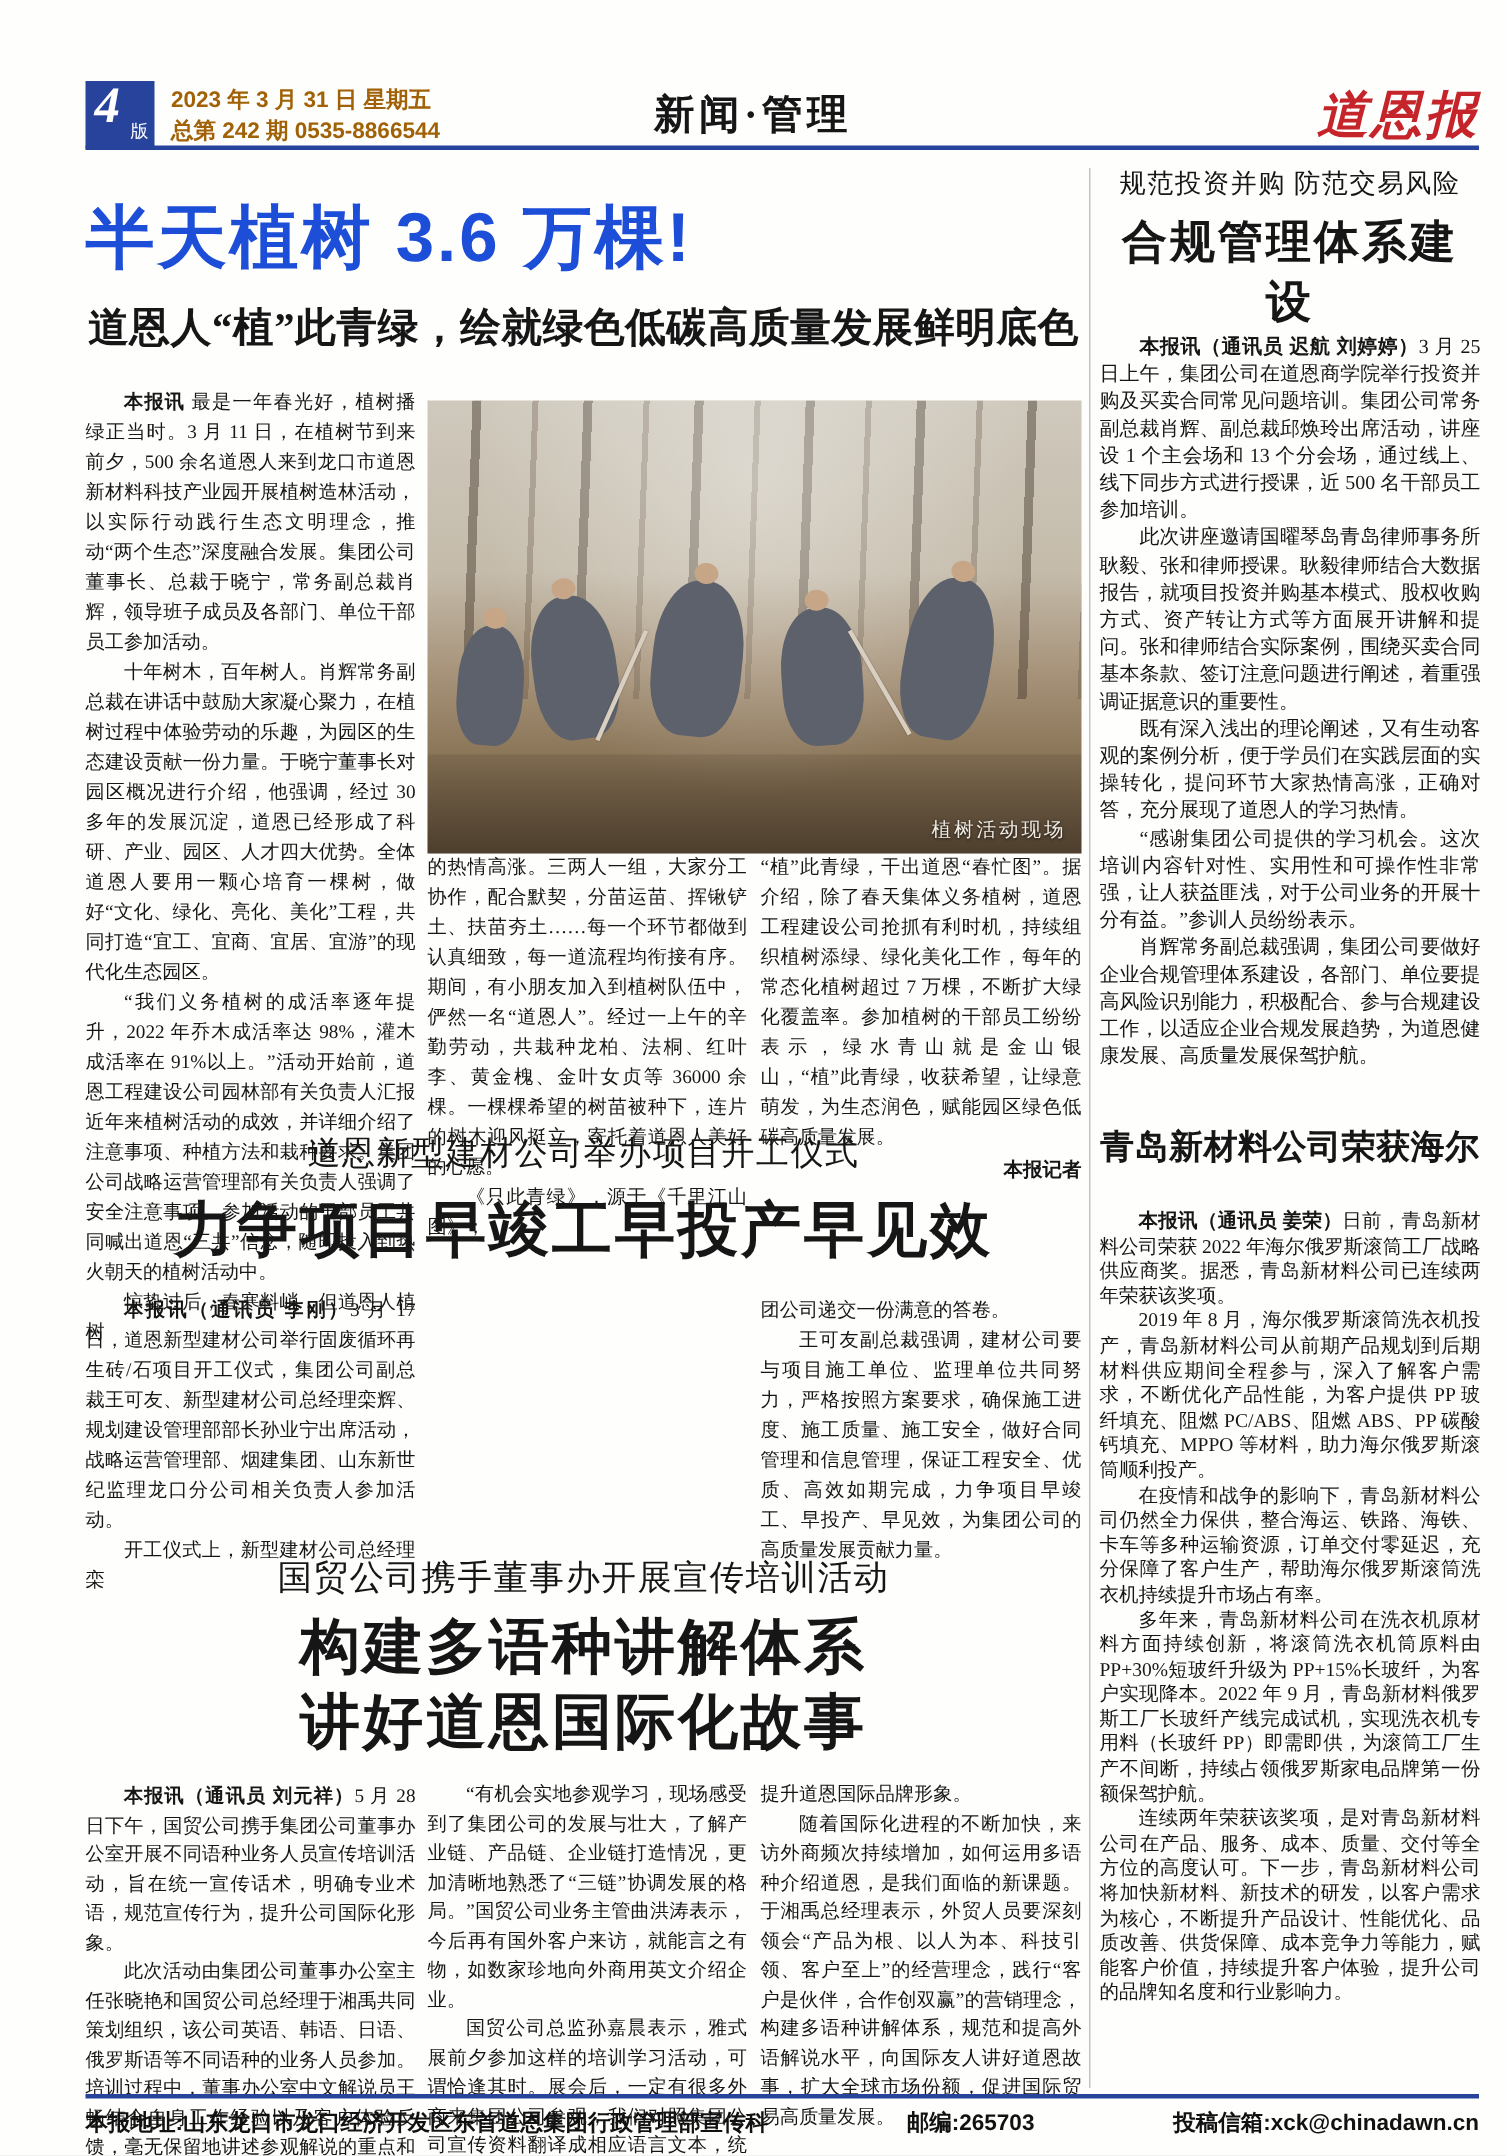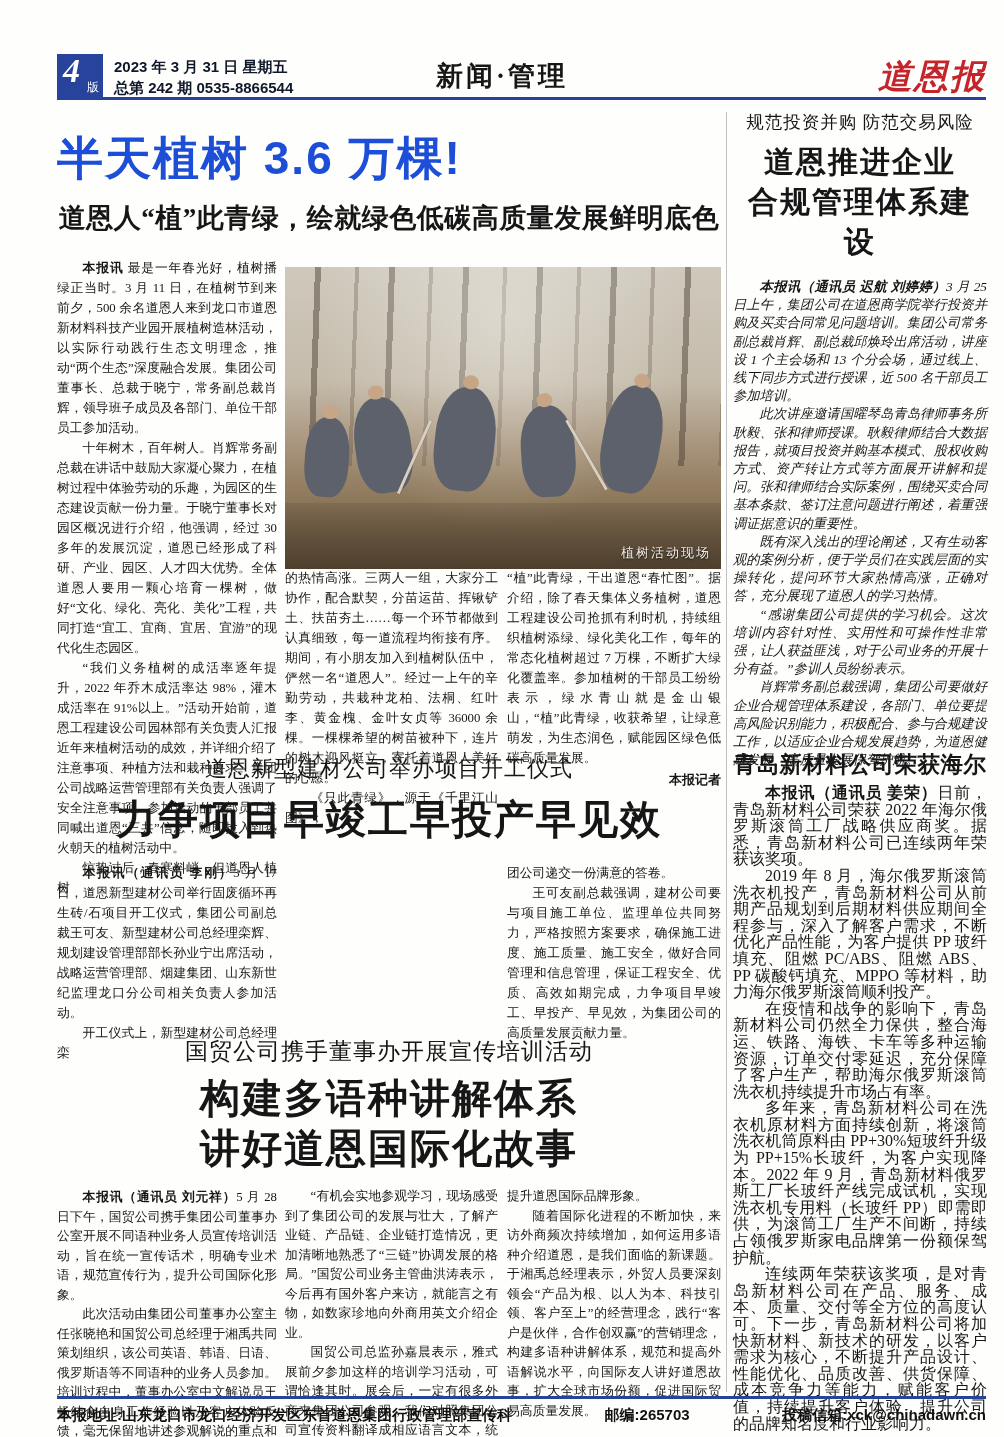--- a/index.html
+++ b/index.html
@@ -8,21 +8,21 @@
     background:#fefefc;overflow:hidden;
     font-family:"Liberation Serif","DejaVu Serif",serif;
     color:#161616;
   }
   .sans{font-family:"Liberation Sans","DejaVu Sans",sans-serif;}
 
   
   #pagebox{position:absolute;left:57px;top:54px;width:46px;height:45px;background:#27439b;color:#fff;}
   #pagebox .num{position:absolute;left:6px;top:-2px;font-size:34px;font-style:italic;font-weight:bold;}
   #pagebox .unit{position:absolute;right:4px;bottom:3px;font-size:12px;}
-  #dateblock{position:absolute;left:114px;top:56px;font-size:15px;line-height:21px;font-weight:bold;color:#0f172a;}
+  #dateblock{position:absolute;left:114px;top:56px;font-size:15px;line-height:21px;font-weight:bold;color:#a16207;}
   #section-title{position:absolute;left:402px;top:58px;width:200px;text-align:center;font-size:27px;font-weight:bold;letter-spacing:3px;}
   #masthead{position:absolute;left:862px;top:54px;width:124px;text-align:right;font-size:34px;font-weight:bold;font-style:italic;color:#c5242b;letter-spacing:2px;}
   .toprule{position:absolute;left:57px;top:97px;width:929px;height:3px;background:#27439b;}
 
   
   #vdivider{position:absolute;left:726px;top:112px;width:1px;height:1280px;background:#c2c2c2;}
 
   
   .p{margin:0;text-align:justify;text-indent:2em;}
   .cont{text-indent:0;}
@@ -67,26 +67,26 @@
   #trade{position:absolute;left:57px;top:1036px;width:664px;}
   #trade .kicker{font-size:23px;}
   #trade .headline{font-size:40px;line-height:50px;letter-spacing:2px;margin-top:6px;}
   .t-body{position:relative;margin-top:14px;height:236px;}
   .t-body .bodytext{line-height:19.5px;}
 
   
   #compliance{position:absolute;left:733px;top:110px;width:254px;}
   #compliance .kicker{font-size:17.5px;letter-spacing:1px;}
   #compliance .headline{font-size:30px;line-height:40px;letter-spacing:2px;margin-top:8px;}
-  #compliance .art{margin-top:16px;font-size:13.3px;line-height:18.2px;font-style:italic;}
+  #compliance .art{font-size:13.3px;line-height:18.2px;}
 
   
   #award{position:absolute;left:733px;top:748px;width:254px;}
   #award .headline{font-size:22.5px;line-height:34px;letter-spacing:0.5px;}
-  #award .art{margin-top:3px;font-size:16px;line-height:16.6px;}
+  #award .art{margin-top:24px;font-size:13px;line-height:16.6px;}
 
   
   .footrule{position:absolute;left:57px;top:1396px;width:929px;height:3px;background:#27439b;}
   #footline{position:absolute;left:57px;top:1406px;width:929px;display:flex;justify-content:space-between;
     font-family:"Liberation Sans","DejaVu Sans",sans-serif;font-weight:bold;font-size:15px;color:#111;}
   #footline span{white-space:nowrap;}
 </style>
 </head>
 <body>
 
@@ -178,21 +178,20 @@
       <div class="c-col3 bodytext">
         <p class="p cont"><span>提升道恩国际品牌形象。</span></p>
         <p class="p"><span>随着国际化进程的不断加快，来访外商频次持续增加，如何运用多语种介绍道恩，是我们面临的新课题。于湘禹总经理表示，外贸人员要深刻领会“产品为根、以人为本、科技引领、客户至上”的经营理念，践行“客户是伙伴，合作创双赢”的营销理念，构建多语种讲解体系，规范和提高外语解说水平，向国际友人讲好道恩故事，扩大全球市场份额，促进国际贸易高质量发展。</span></p>
       </div>
     </div>
   </div>
 
   <div id="compliance">
     <p class="kicker">规范投资并购 防范交易风险</p>
     <h2 class="bigline headline">
-      <div>道恩推进企业</div>
       <div>合规管理体系建设</div>
     </h2>
     <div class="art">
       <p class="p"><span class="lead">本报讯（通讯员 迟航 刘婷婷）</span><span>3 月 25 日上午，集团公司在道恩商学院举行投资并购及买卖合同常见问题培训。集团公司常务副总裁肖辉、副总裁邱焕玲出席活动，讲座设 1 个主会场和 13 个分会场，通过线上、线下同步方式进行授课，近 500 名干部员工参加培训。</span></p>
       <p class="p"><span>此次讲座邀请国曜琴岛青岛律师事务所耿毅、张和律师授课。耿毅律师结合大数据报告，就项目投资并购基本模式、股权收购方式、资产转让方式等方面展开讲解和提问。张和律师结合实际案例，围绕买卖合同基本条款、签订注意问题进行阐述，着重强调证据意识的重要性。</span></p>
       <p class="p"><span>既有深入浅出的理论阐述，又有生动客观的案例分析，便于学员们在实践层面的实操转化，提问环节大家热情高涨，正确对答，充分展现了道恩人的学习热情。</span></p>
       <p class="p"><span>“感谢集团公司提供的学习机会。这次培训内容针对性、实用性和可操作性非常强，让人获益匪浅，对于公司业务的开展十分有益。”参训人员纷纷表示。</span></p>
       <p class="p"><span>肖辉常务副总裁强调，集团公司要做好企业合规管理体系建设，各部门、单位要提高风险识别能力，积极配合、参与合规建设工作，以适应企业合规发展趋势，为道恩健康发展、高质量发展保驾护航。</span></p>
     </div>
   </div>

